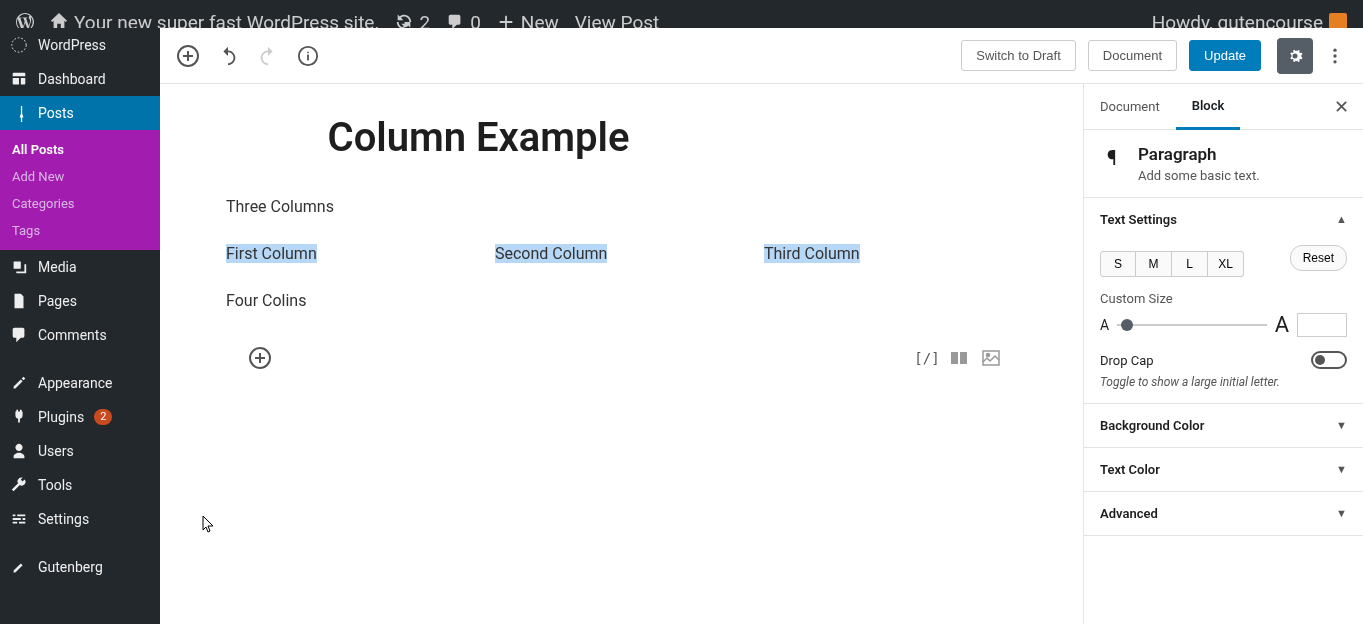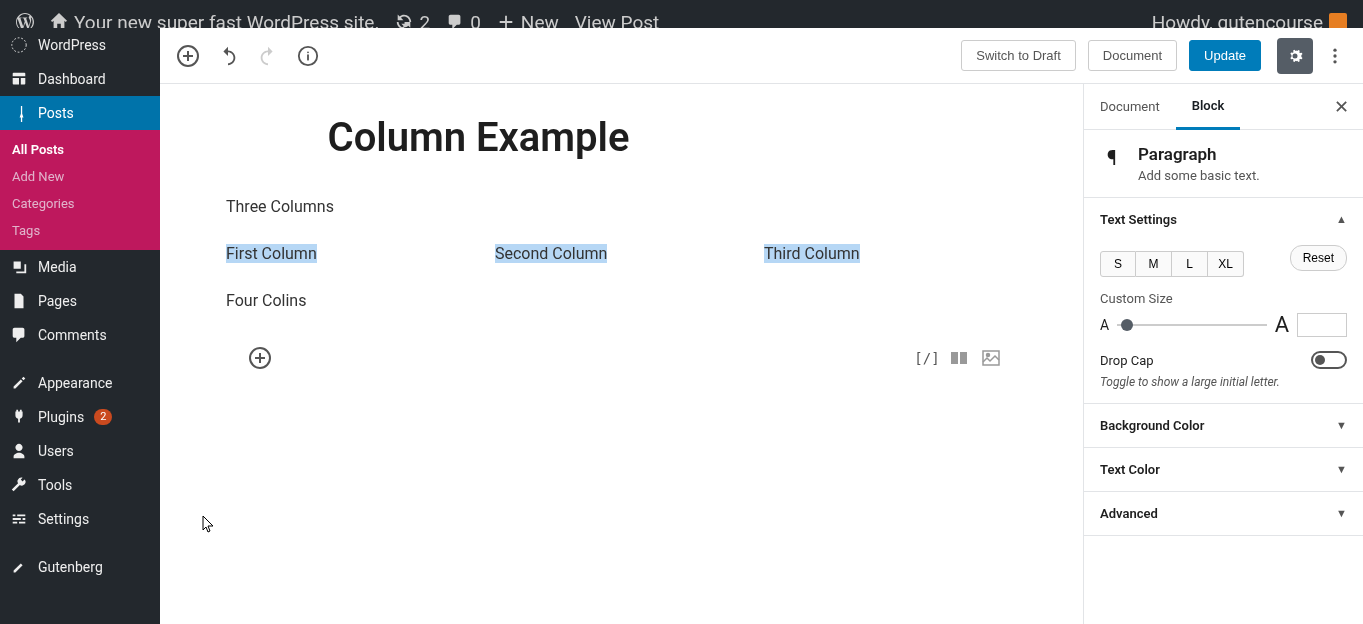--- a/index.html
+++ b/index.html
@@ -10,21 +10,21 @@
 .adminbar .ab-item { display: flex; align-items: center; gap: 6px; padding: 0 8px; cursor: pointer; height: 100%; }
 .adminbar .spacer { flex: 1; }
 .adminbar .avatar { width: 18px; height: 18px; background: #e67e22; border-radius: 2px; display: inline-block; }
 .dashicon { width: 18px; height: 18px; fill: currentColor; display: inline-block; flex-shrink: 0; }
 
 
 .sidebar { position: absolute; top: 28px; left: 0; width: 160px; bottom: 0; background: #23282d; color: #eee; overflow-y: auto; }
 .sidebar .menu-item { display: flex; align-items: center; gap: 10px; padding: 8px 10px; color: #eee; cursor: pointer; font-size: 14px; }
 .sidebar .menu-item.active { background: #0073aa; color: #fff; position: relative; }
 .sidebar .menu-item.active::after { content: ""; position: absolute; right: -8px; top: 50%; transform: translateY(-50%); width: 0; height: 0; border-top: 8px solid transparent; border-bottom: 8px solid transparent; border-right: 8px solid #fff; }
-.sidebar .submenu { background: #be185d; padding: 6px 0; }
+.sidebar .submenu { background: #a21caf; padding: 6px 0; }
 .sidebar .submenu .sub-item { padding: 6px 12px; font-size: 13px; color: rgba(240,245,250,.7); cursor: pointer; }
 .sidebar .submenu .sub-item.current { color: #fff; font-weight: 600; }
 .badge { background: #ca4a1f; color: #fff; border-radius: 10px; padding: 0 6px; font-size: 11px; line-height: 16px; display: inline-block; min-width: 16px; text-align: center; }
 
 
 .editor { position: absolute; top: 28px; left: 160px; right: 0; bottom: 0; background: #fff; display: flex; flex-direction: column; }
 .editor-header { height: 56px; border-bottom: 1px solid #e2e4e7; display: flex; align-items: center; padding: 0 10px; gap: 4px; flex-shrink: 0; }
 .icon-btn { width: 36px; height: 36px; display: flex; align-items: center; justify-content: center; color: #555; border: none; background: transparent; cursor: pointer; border-radius: 4px; }
 .icon-btn.disabled { color: #ccc; cursor: default; }
 .editor-header .spacer { flex: 1; }

